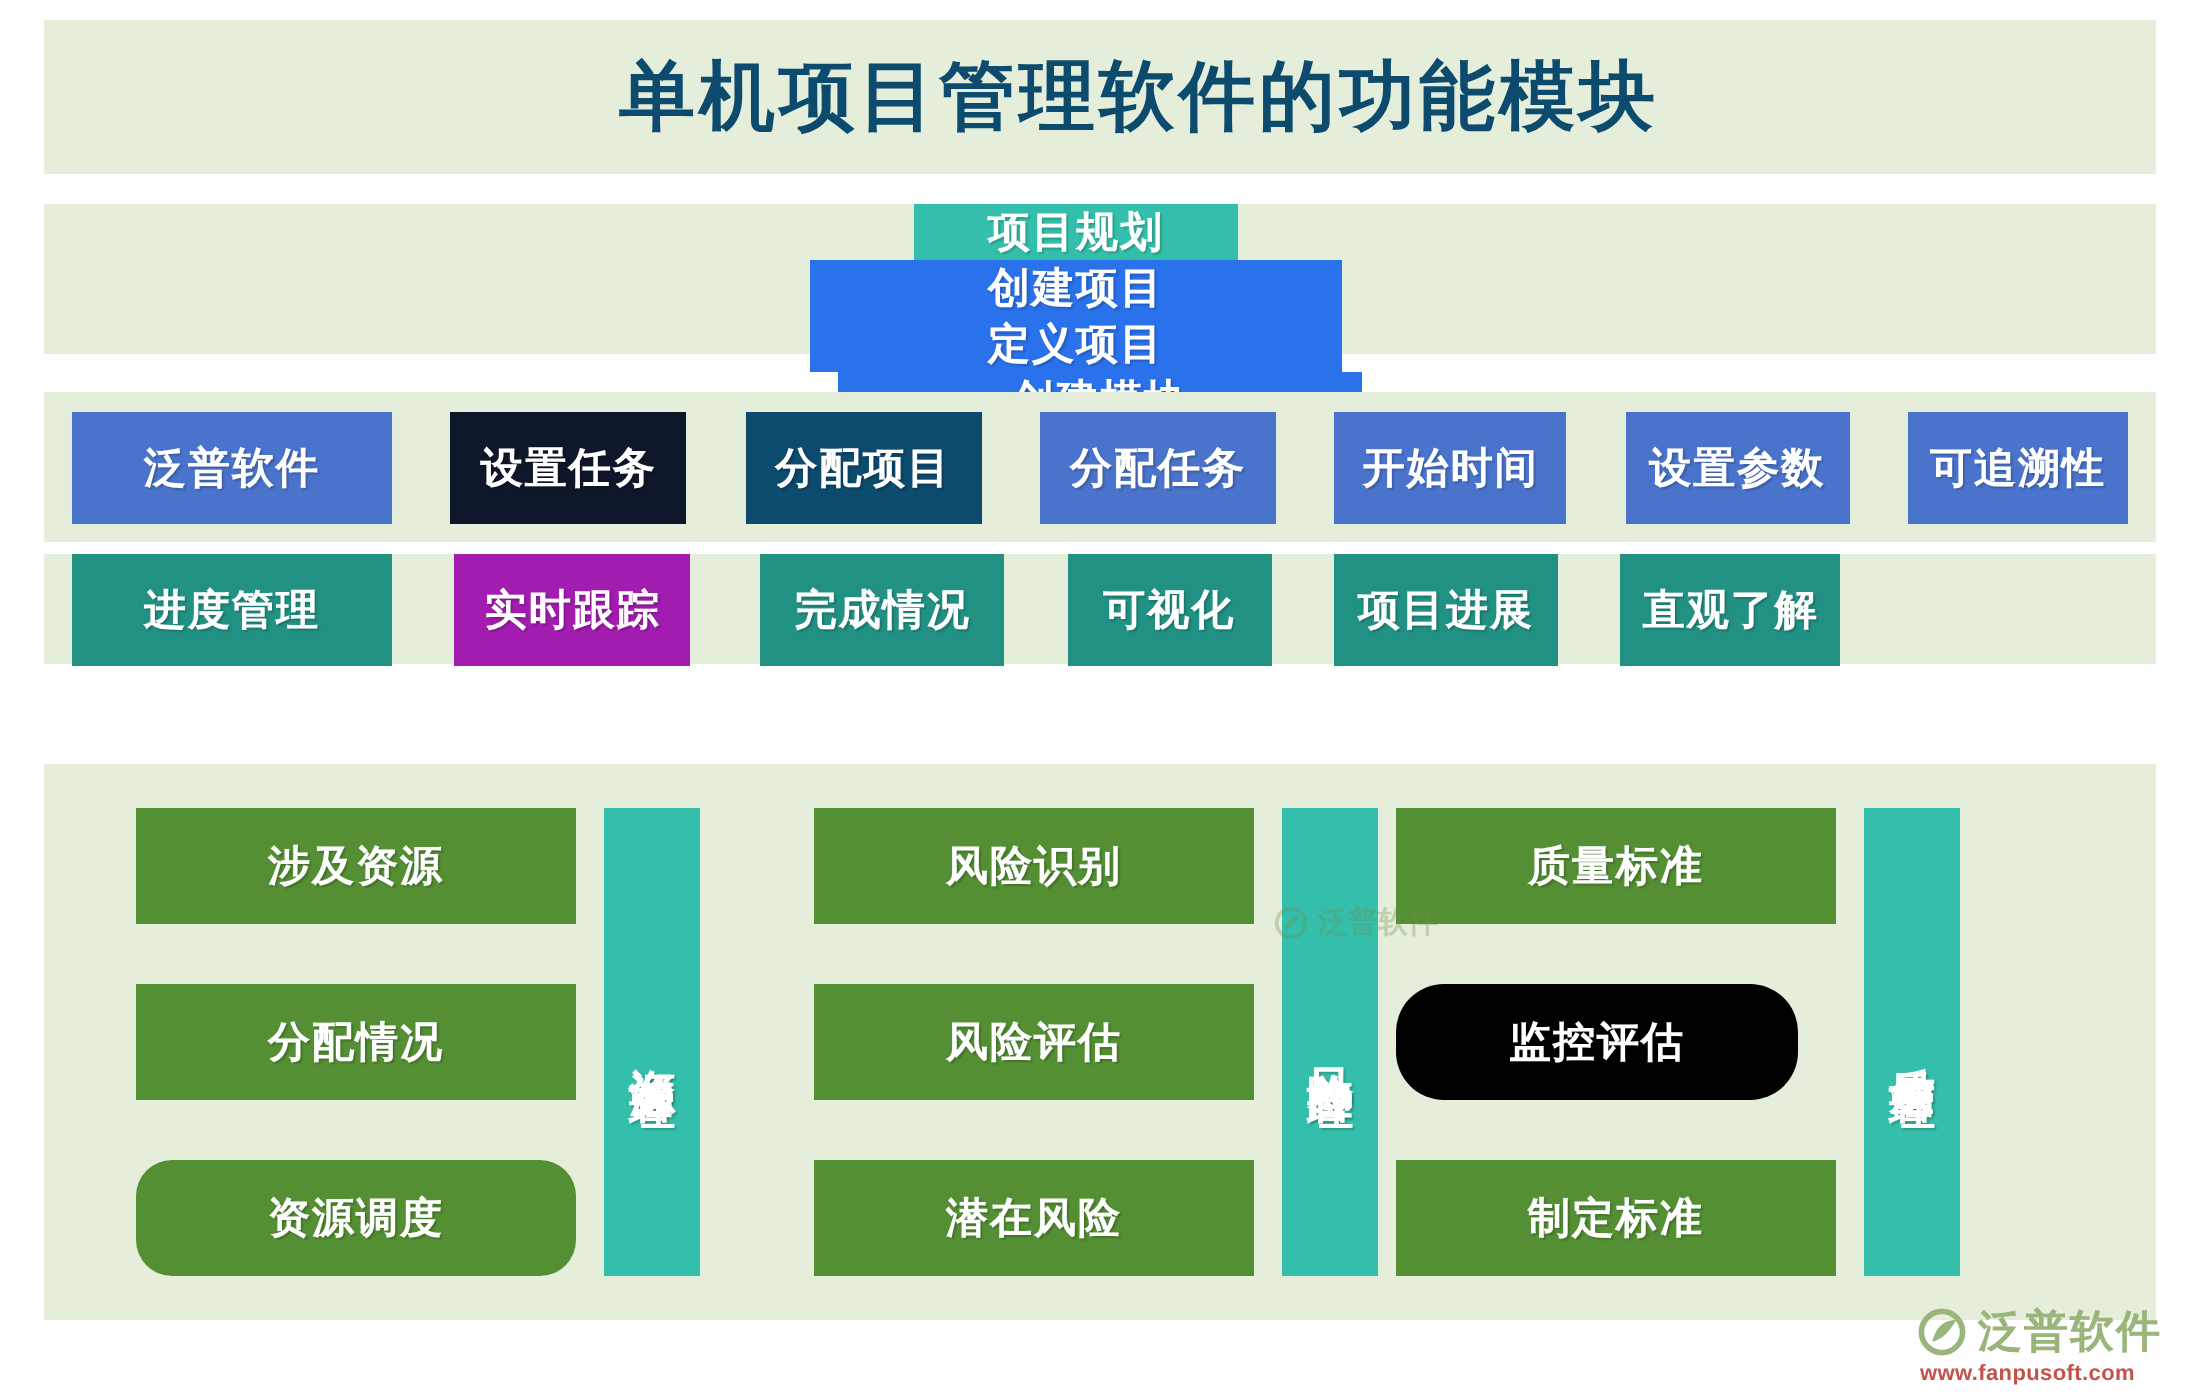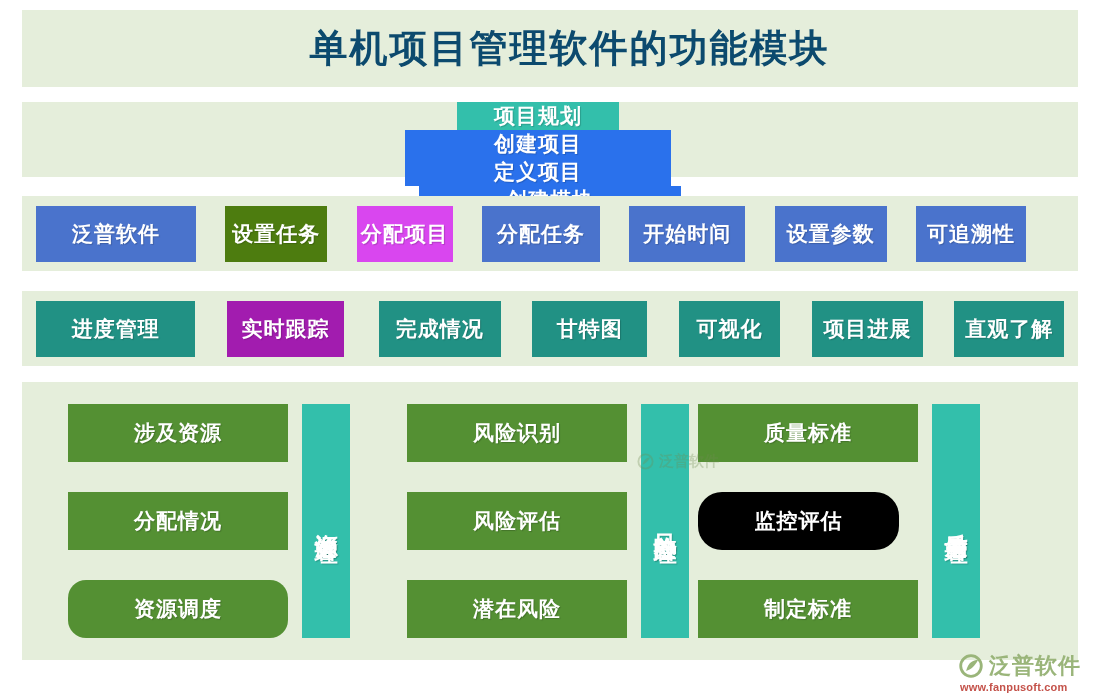--- a/index.html
+++ b/index.html
@@ -43,21 +43,21 @@
   
   .row-panel {
     left: 22px;
     width: 1056px;
     display: flex;
     align-items: center;
   }
 
   #row1-panel { top: 102px; height: 75px; }
   #row2-panel { top: 196px; height: 75px; }
-  #row3-panel { top: 291px; height: 75px; text-align: center; }
+  #row3-panel { top: 277px; height: 55px; text-align: center; }
 
   .chip {
     height: 56px;
     display: flex;
     align-items: center;
     justify-content: center;
     color: #ffffff;
     font-weight: bold;
     font-size: 21px;
     letter-spacing: 1px;
@@ -166,33 +166,32 @@
 
   <div class="panel row-panel" id="row1-panel" style="padding-left: 14px; padding-right: 14px; flex-direction: column;">
       <div class="chip" style="width: 162px; background: rgb(51, 191, 171); margin-right: 24px;">项目规划</div>
       <div class="chip" style="width: 266px; background: rgb(42, 113, 236); margin-right: 24px;">创建项目</div>
       <div class="chip" style="width: 266px; background: rgb(42, 113, 236); margin-right: 24px;">定义项目</div>
       <div class="chip" style="width: 262px; background: rgb(42, 113, 236);">创建模块</div>
     </div>
 
   <div class="panel row-panel" id="row2-panel" style="padding-left: 14px; padding-right: 14px;">
       <div class="chip" style="width: 160px; background: rgb(74, 115, 204); margin-right: 29.3333px;">泛普软件</div>
-      <div class="chip" style="width: 102px; background: #4d7c0f; margin-right: 29.3333px;">设置任务</div>
-      <div class="chip" style="width: 96px; background: #d946ef; margin-right: 29.3333px;">分配项目</div>
+      <div class="chip" style="width: 118px; background: #0f172a; margin-right: 29.3333px;">设置任务</div>
+      <div class="chip" style="width: 118px; background: #0c4a6e; margin-right: 29.3333px;">分配项目</div>
       <div class="chip" style="width: 118px; background: rgb(74, 115, 204); margin-right: 29.3333px;">分配任务</div>
       <div class="chip" style="width: 116px; background: rgb(74, 115, 204); margin-right: 29.3333px;">开始时间</div>
       <div class="chip" style="width: 112px; background: rgb(74, 115, 204); margin-right: 29.3333px;">设置参数</div>
       <div class="chip" style="width: 110px; background: rgb(74, 115, 204);">可追溯性</div>
     </div>
 
   <div class="panel row-panel" id="row3-panel" style="padding-left: 14px; padding-right: 14px;">
       <div class="chip" style="width: 160px; background: rgb(33, 145, 132); margin-right: 31.3333px;">进度管理</div>
       <div class="chip" style="width: 118px; background: #a21caf; margin-right: 35px; font-family: Liberation Mono, monospace;">实时跟踪</div>
       <div class="chip" style="width: 122px; background: rgb(33, 145, 132); margin-right: 31.3333px;">完成情况</div>
-      <div class="chip" style="width: 116px; background: rgb(33, 145, 132); margin-right: 31.3333px;">甘特图</div>
       <div class="chip" style="width: 102px; background: rgb(33, 145, 132); margin-right: 31.3333px;">可视化</div>
       <div class="chip" style="width: 112px; background: rgb(33, 145, 132); margin-right: 31.3333px;">项目进展</div>
       <div class="chip" style="width: 110px; background: rgb(33, 145, 132);">直观了解</div>
     </div>
 
   <div class="panel" id="bottom-panel">
     <div class="group" id="group-resource">
         <div class="group-items">
           <div class="group-item" style="width: 220px; background: rgb(84, 144, 51);">涉及资源</div>
           <div class="group-item" style="width: 220px; background: rgb(84, 144, 51);">分配情况</div>

